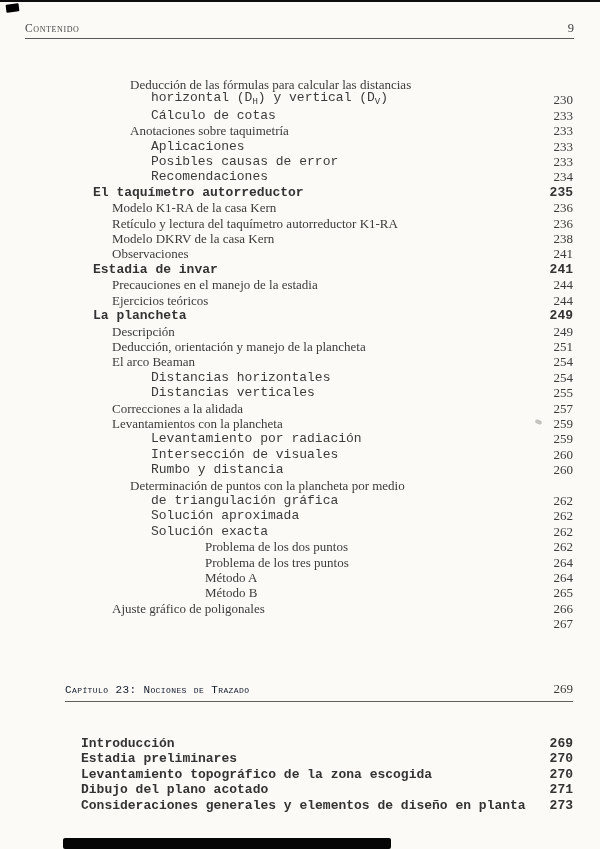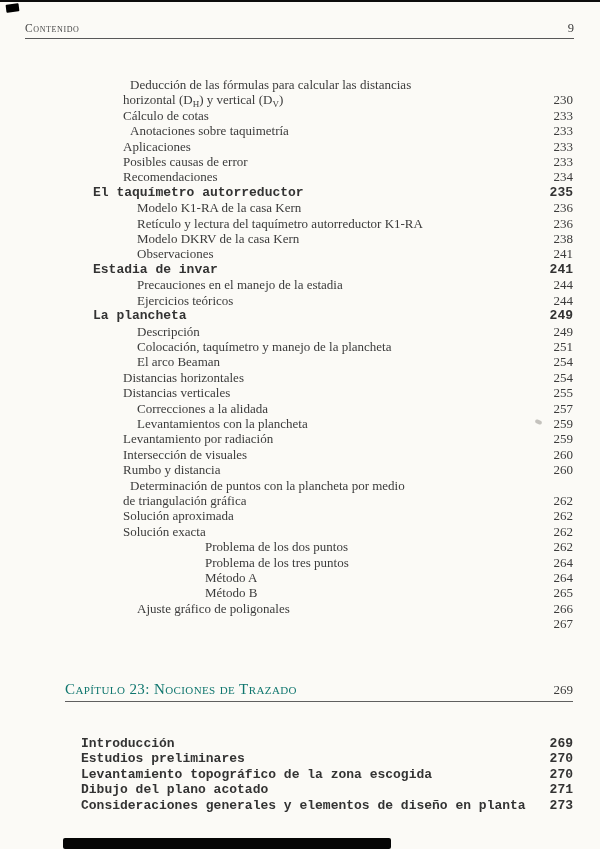--- a/index.html
+++ b/index.html
@@ -23,40 +23,40 @@
   .running-head {
     position: absolute; top: 21px; left: 25px; right: 26px;
     display: flex; justify-content: space-between; align-items: baseline; gap: 7px;
   }
   .running-title { font-variant: small-caps; letter-spacing: 0.6px; font-size: 11.5px; color: #474747; }
   .folio { font-size: 12.5px; color: #3b3b3b; }
   .head-rule { position: absolute; top: 38px; left: 25px; right: 26px; height: 1px; background: #585858; }
 
   
   .toc { position: absolute; top: 77px; left: 65px; right: 27px; }
-  .row { display: flex; align-items: flex-start; height: 15.42px; line-height: 15.42px; white-space: nowrap; }
+  .row { display: flex; align-items: center; height: 15.42px; line-height: 15.42px; white-space: nowrap; }
   .row .label { overflow: hidden; }
   .row .pg { margin-left: auto; padding-left: 8px; }
   .row.bold, .chapter-list .row { font-weight: 700; color: #333; font-family: Liberation Mono, monospace; }
 
   .ind-0 .label { margin-left: 0; }
   .ind-1 .label { margin-left: 28px; }
-  .ind-2 .label { margin-left: 72px; }
+  .ind-2 .label { margin-left: 47px; }
   .ind-3 .label { margin-left: 65px; }
-  .ind-4 .label { margin-left: 58px; }
+  .ind-4 .label { margin-left: 86px; font-family: Liberation Mono, monospace; }
   .ind-5 .label { margin-left: 140px; }
 
   .sub { font-size: 9px; vertical-align: -2.5px; }
 
   
   .chapter-heading-row {
     display: flex; align-items: baseline; margin-top: 49px;
     height: 16px; line-height: 16px;
   }
-  .chapter-title { font-variant: small-caps; letter-spacing: 0.4px; font-size: 15px; color: #0f766e; }
+  .chapter-title { font-variant: small-caps; letter-spacing: 0.4px; font-size: 11px; color: #0f172a; font-family: Liberation Mono, monospace; }
   .chapter-heading-row .pg { margin-left: auto; }
   .chapter-rule { height: 1px; background: #5f5f5f; margin-top: 4px; }
   .chapter-list { margin-top: 34px; margin-left: 16px; }
   .chapter-list .row { height: 15.5px; line-height: 15.5px; }
 </style>
 </head>
 <body>
 
 <div class="page">
 
@@ -134,21 +134,21 @@
         </div>
         <div class="row ind-1 bold">
           <span class="label">La plancheta</span>
           <span class="pg">249</span>
         </div>
         <div class="row ind-2">
           <span class="label">Descripción</span>
           <span class="pg">249</span>
         </div>
         <div class="row ind-2">
-          <span class="label">Colocación, taquímetro y manejo de la plancheta</span>
+          <span class="label">Deducción, orientación y manejo de la plancheta</span>
           <span class="pg">251</span>
         </div>
         <div class="row ind-2">
           <span class="label">El arco Beaman</span>
           <span class="pg">254</span>
         </div>
         <div class="row ind-4">
           <span class="label">Distancias horizontales</span>
           <span class="pg">254</span>
         </div>
@@ -222,21 +222,21 @@
       <span class="pg">269</span>
     </div>
     <div class="chapter-rule"></div>
 
     <div class="chapter-list">
         <div class="row ind-0 bold">
           <span class="label">Introducción</span>
           <span class="pg">269</span>
         </div>
         <div class="row ind-0 bold">
-          <span class="label">Estudios preliminares</span>
+          <span class="label">Estadia preliminares</span>
           <span class="pg">270</span>
         </div>
         <div class="row ind-0 bold">
           <span class="label">Levantamiento topográfico de la zona escogida</span>
           <span class="pg">270</span>
         </div>
         <div class="row ind-0 bold">
           <span class="label">Dibujo del plano acotado</span>
           <span class="pg">271</span>
         </div>

